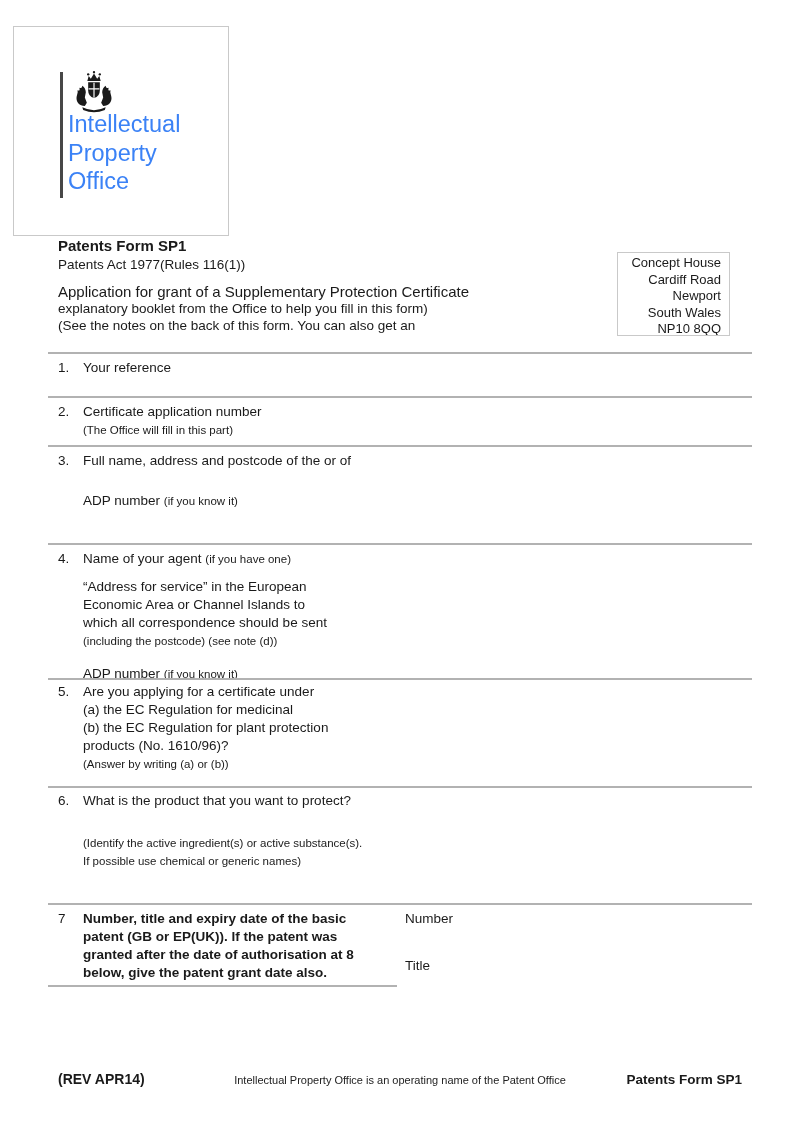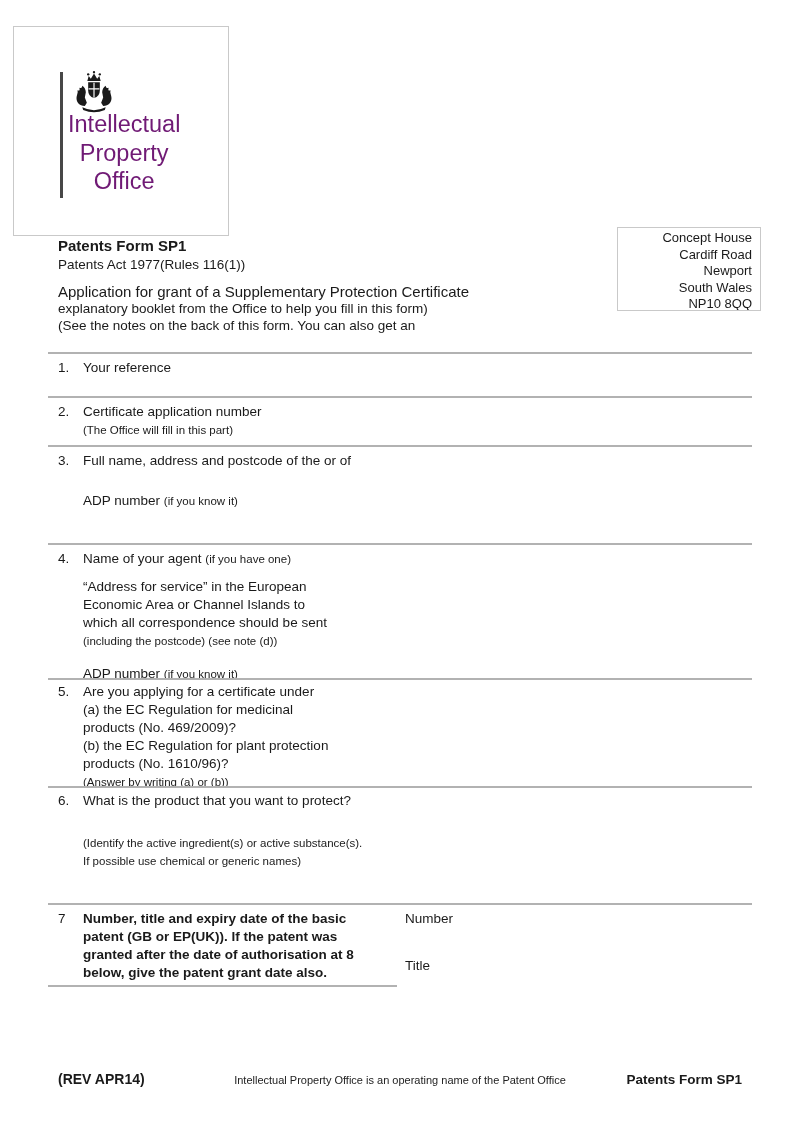--- a/index.html
+++ b/index.html
@@ -5,29 +5,29 @@
   html,body{margin:0;padding:0;background:#ffffff;}
   .page{
     position:relative;width:800px;height:1131px;background:#ffffff;
     font-family:"Liberation Sans",sans-serif;color:#1a1a1a;overflow:hidden;
   }
   
   .logo-box{position:absolute;left:13px;top:26px;width:216px;height:210px;
     border:1px solid #c9c9c9;background:#fff;box-sizing:border-box;}
   .logo-bar{position:absolute;left:46px;top:45px;width:3px;height:126px;background:#474747;}
   .crest{position:absolute;left:55px;top:42px;width:50px;height:44px;}
-  .logo-text{position:absolute;left:54px;top:83px;font-size:23.5px;line-height:28.5px;color:#701a75;text-align:center;}
+  .logo-text{position:absolute;left:54px;top:83px;font-size:23.5px;line-height:28.5px;color:#3b82f6;}
   
   .form-title{position:absolute;left:58px;top:237px;font-size:15px;font-weight:bold;}
   .act-line{position:absolute;left:58px;top:256px;}
   .act-line .ln{font-size:13.5px;line-height:17px;}
   .app-title{position:absolute;left:58px;top:283px;font-size:15px;}
   .form-note{position:absolute;left:58px;top:301px;}
   .form-note .ln{font-size:13.5px;line-height:16.5px;}
-  .addr-box{position:absolute;left:617px;top:227px;width:144px;height:84px;
+  .addr-box{position:absolute;left:617px;top:252px;width:113px;height:84px;
     border:1px solid #c9c9c9;box-sizing:border-box;overflow:hidden;
     text-align:right;padding:2px 8px 0 0;}
   .addr-box .ln{font-size:13px;line-height:16.6px;}
   
   .section{position:absolute;left:48px;width:704px;border-top:2px solid #b2b2b2;
     box-sizing:border-box;padding-top:var(--pt,5px);}
   .section .num{position:absolute;left:10px;top:var(--pt,5px);font-size:13.5px;line-height:18px;}
   .section .content{margin-left:35px;}
   .ln{font-size:13.5px;line-height:18px;white-space:pre-wrap;}
   .it{}
@@ -135,21 +135,20 @@
         </div>
     </div>
   </div>
 
   <div class="section" style="top:678px;height:108px;--pt:3px;">
     <span class="num">5.</span>
     <div class="content">
       <div class="para">
           <div class="ln"><span>Are you applying for a certificate under</span></div>
           <div class="ln"><span>(a) the EC Regulation for medicinal</span></div>
-          <div class="ln"><span>products (No. 469/2009)?</span></div>
           <div class="ln"><span>(b) the EC Regulation for plant protection</span></div>
           <div class="ln"><span>products (No. 1610/96)?</span></div>
           <div class="ln"><span class="it sm">(Answer by writing (a) or (b))</span></div>
         </div>
     </div>
   </div>
 
   <div class="section" style="top:786px;height:117px;--pt:4px;">
     <span class="num">6.</span>
     <div class="content">

